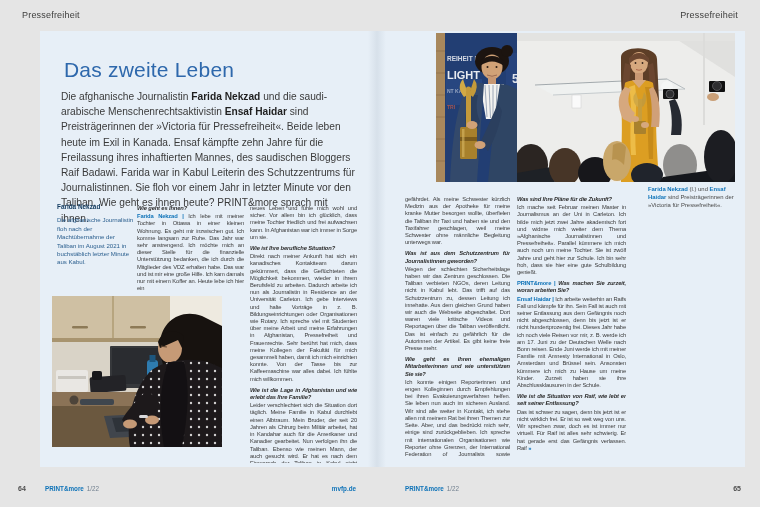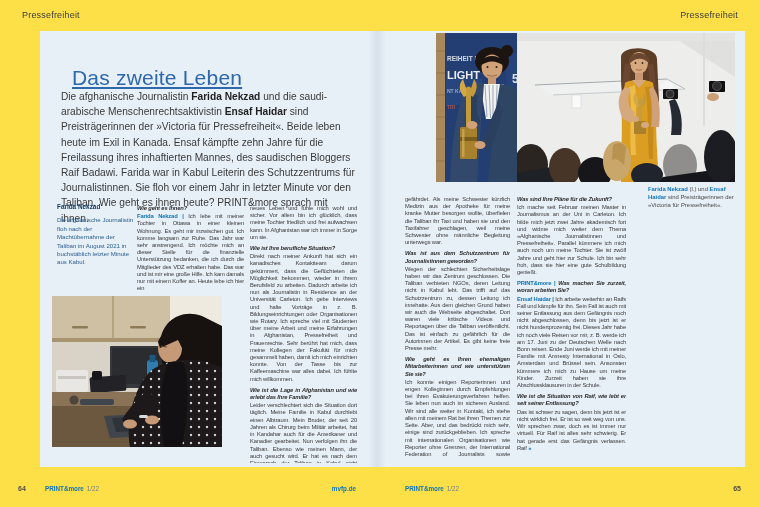--- a/index.html
+++ b/index.html
@@ -1,24 +1,24 @@
 <!DOCTYPE html>
 <html><head>
 <meta charset="utf-8">
 <style>
   html,body{margin:0;padding:0;background:#ffffff;}
-  .spread{position:relative;width:760px;height:507px;background:#fde047;overflow:hidden;
+  .spread{position:relative;width:760px;height:507px;background:#e5e5e5;overflow:hidden;
           font-family:"Liberation Sans", sans-serif;}
   .runhead{position:absolute;top:10px;font-size:9px;color:#3e3e3d;letter-spacing:.2px;}
   .runhead.lft{left:22px;}
   .runhead.rgt{right:22px;}
   .panel{position:absolute;left:40px;top:31px;width:705px;height:436px;background:#e7eff7;}
   .spine{position:absolute;left:368px;top:31px;width:18px;height:436px;
          background:linear-gradient(to right,rgba(100,120,140,0) 0%,rgba(100,120,140,.12) 50%,rgba(100,120,140,0) 100%);}
-  .title{position:absolute;left:56px;top:50px;margin:16px;font-size:21px;font-weight:400;color:#2e68ac;letter-spacing:.2px;text-decoration:underline;}
+  .title{position:absolute;left:56px;top:50px;margin:8px;font-size:21px;font-weight:400;color:#2e68ac;letter-spacing:.2px;}
   .intro{position:absolute;left:57px;top:85px;width:297px;margin:4px;font-size:10.2px;line-height:15.2px;color:#3a3a3a;}
   .intro b{color:#1f1f1f;}
   .sidecap{position:absolute;left:57px;top:203px;width:77px;font-size:6.1px;line-height:8.4px;color:#2a5e8e;}
   .sidecap .nm{font-weight:bold;color:#173f63;font-size:6.4px;margin-bottom:5px;}
   .col{position:absolute;width:107px;font-size:5.8px;line-height:7.2px;color:#3c3c3c;
        text-align:justify;letter-spacing:-0.15px;overflow:hidden;}
   .col p{margin:0;}
   .col p.q{font-weight:bold;font-style:italic;color:#2e2e2e;margin:4px 0 1px;}
   .col p.q.first{margin-top:0;}
   .speaker{color:#0f73b8;font-weight:bold;font-style:normal;}

